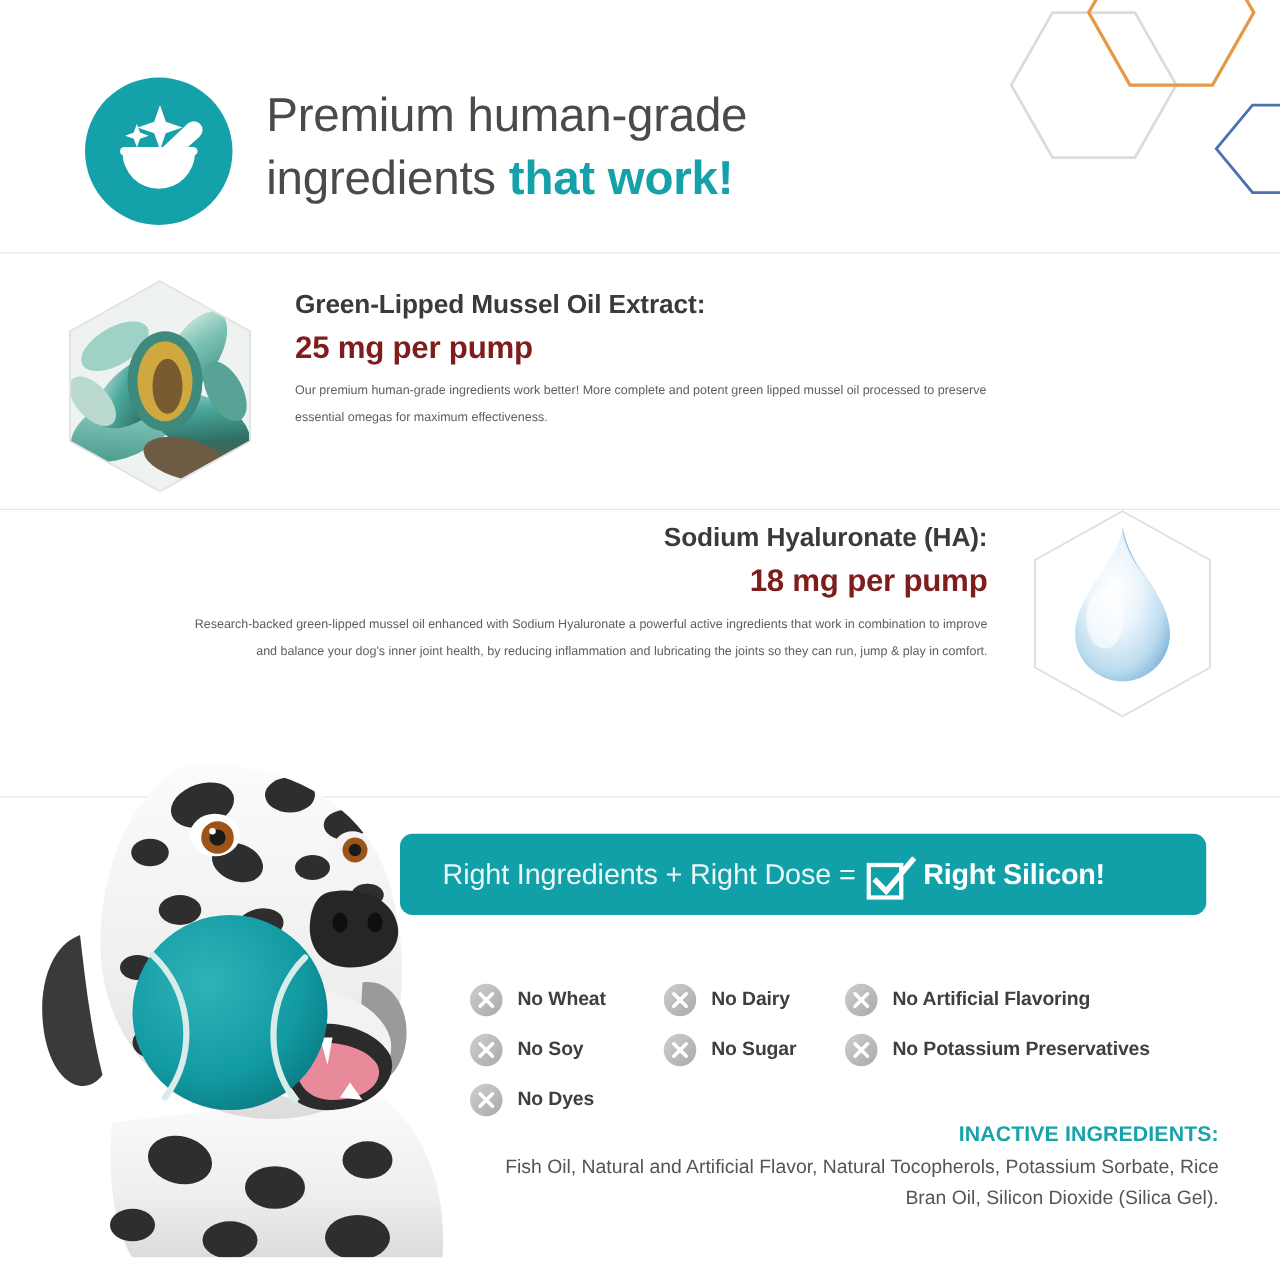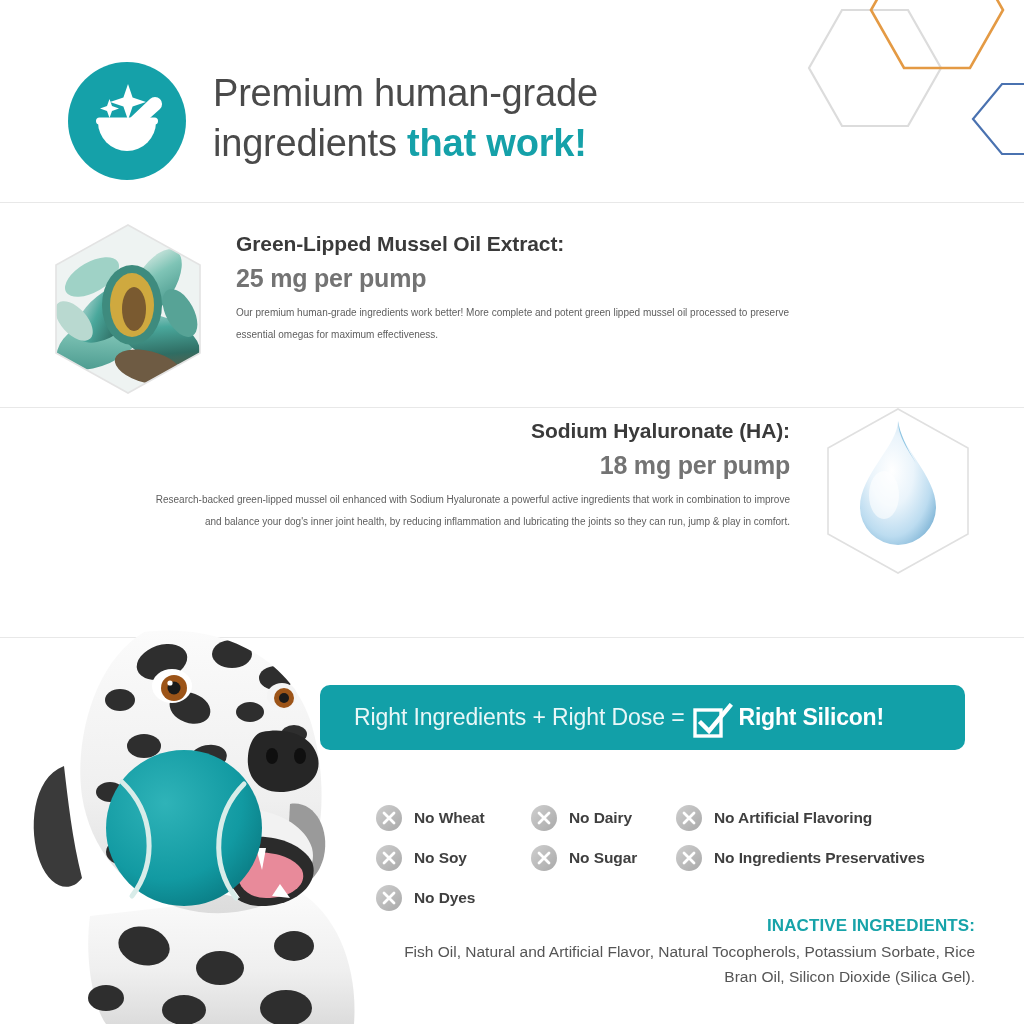--- a/index.html
+++ b/index.html
@@ -33,31 +33,31 @@
   .sec { position:absolute; left:0; width:1024px; }
   .sec1 { top:203px; height:204px; }
   .sec2 { top:386px; height:229px; }
 
   .hexpic { position:absolute; width:160px; height:176px; }
   .hexpic svg { display:block; }
 
   .ing-body { position:absolute; }
   .ing-name { font-size:21px; font-weight:700; color:#3a3a3a; line-height:30px;
               letter-spacing:-0.1px; }
-  .ing-dose { font-size:25px; font-weight:700; color:#737373; line-height:36px;
+  .ing-dose { font-size:25px; font-weight:700; color:#7f1d1d; line-height:36px;
               letter-spacing:-0.2px; margin-top:1px; }
   .ing-desc { font-size:10px; color:#5e5e5e; line-height:22px; margin-top:6px; }
 
   .sec1 .ing-body { left:236px; top:26px; width:590px; text-align:left; }
   .sec1 .hexpic { left:48px; top:18px; }
   .sec2 .ing-body { left:140px; top:30px; width:650px; text-align:right; }
   .sec2 .hexpic { left:818px; top:17px; }
 
   
-  .bottom { position:absolute; left:0; top:638px; width:864px; height:386px; }
+  .bottom { position:absolute; left:0; top:620px; width:864px; height:386px; }
 
   .dog { position:absolute; left:-6px; top:-22px; width:398px; height:408px; }
 
   .banner { position:absolute; left:320px; top:47px; width:645px; height:65px;
             background:#12A0A8; border-radius:10px; display:flex; align-items:center;
             padding-left:34px; }
   .banner-eq { font-size:23px; color:#e9f7f8; font-weight:400; letter-spacing:-0.1px; }
   .banner-check { display:inline-block; width:40px; height:36px; margin:0 6px 0 8px;
                   position:relative; top:3px; }
   .banner-res { font-size:23px; color:#ffffff; font-weight:700; letter-spacing:-0.2px; }
@@ -339,21 +339,21 @@
           </span>
           <span class="ff-label">No Sugar</span>
         </div>
         <div class="ff-item c3">
           <span class="ff-ico">
             <svg width="28" height="28" viewBox="0 0 28 28">
               <circle cx="14" cy="14" r="13" fill="url(#gx)"></circle>
               <path d="M9 9 L19 19 M19 9 L9 19" stroke="#ffffff" stroke-width="2.8" stroke-linecap="round"></path>
             </svg>
           </span>
-          <span class="ff-label">No Ingredients Preservatives</span>
+          <span class="ff-label">No Potassium Preservatives</span>
         </div>
       </div>
 
       <div class="ff-row">
         <div class="ff-item c1">
           <span class="ff-ico">
             <svg width="28" height="28" viewBox="0 0 28 28">
               <circle cx="14" cy="14" r="13" fill="url(#gx)"></circle>
               <path d="M9 9 L19 19 M19 9 L9 19" stroke="#ffffff" stroke-width="2.8" stroke-linecap="round"></path>
             </svg>

